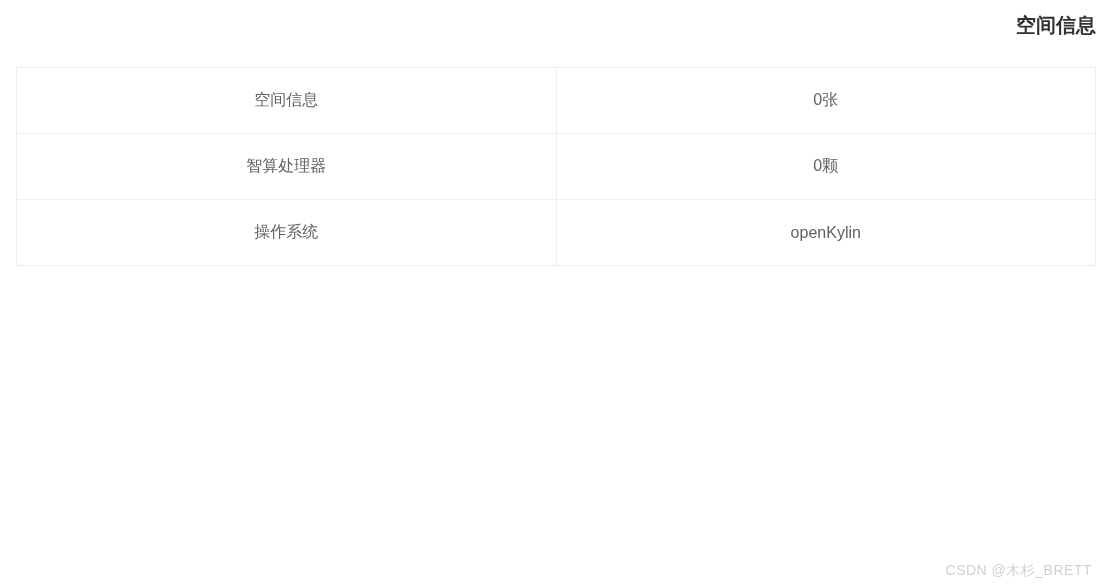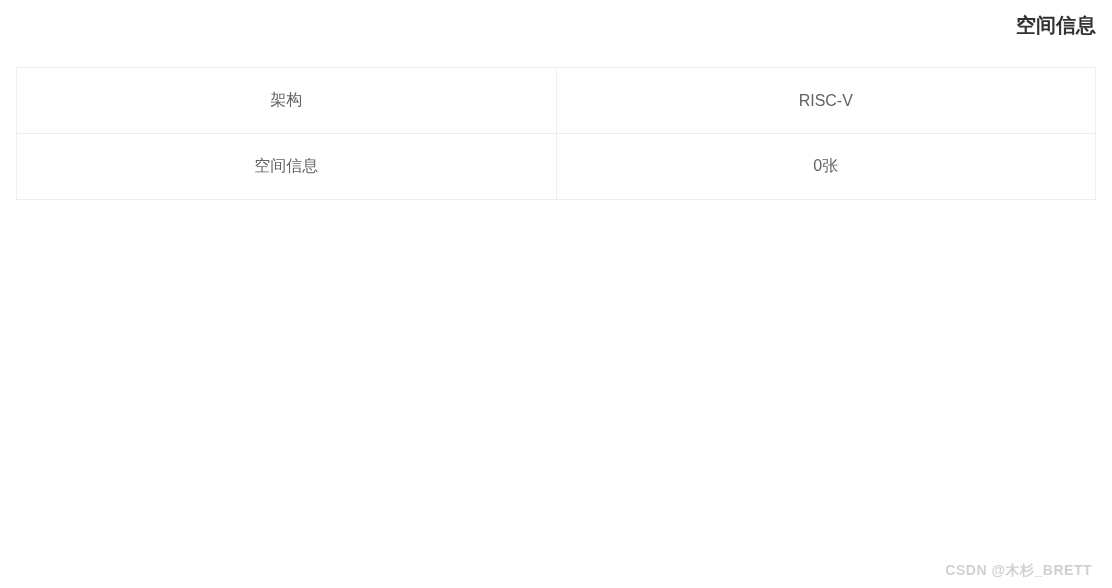--- a/index.html
+++ b/index.html
@@ -43,36 +43,40 @@
     }
     .table-row td:first-child {
       border-left: 1px solid #ebeef5;
     }
     .watermark {
       position: absolute;
       bottom: 8px;
       right: 20px;
       font-size: 14px;
       color: rgba(120, 120, 120, 0.35);
-      font-weight: 700;
+      font-weight: 400;
       letter-spacing: 0.5px;
     }
   </style>
 </head>
 <body>
 
 <div class="container">
   <div class="title">空间信息</div>
   <table class="table">
     <tbody>
       <tr class="table-row">
-        <td>架构</td>
-        <td>RISC-V</td>
+        <td>空间信息</td>
+        <td>0张</td>
       </tr>
       <tr class="table-row">
-        <td>空间信息</td>
-        <td>0张</td>
+        <td>智算处理器</td>
+        <td>0颗</td>
+      </tr>
+      <tr class="table-row">
+        <td>操作系统</td>
+        <td>openKylin</td>
       </tr>
     </tbody>
   </table>
 </div>
 
 <div class="watermark">CSDN @木杉_BRETT</div>
 
 </body></html>

